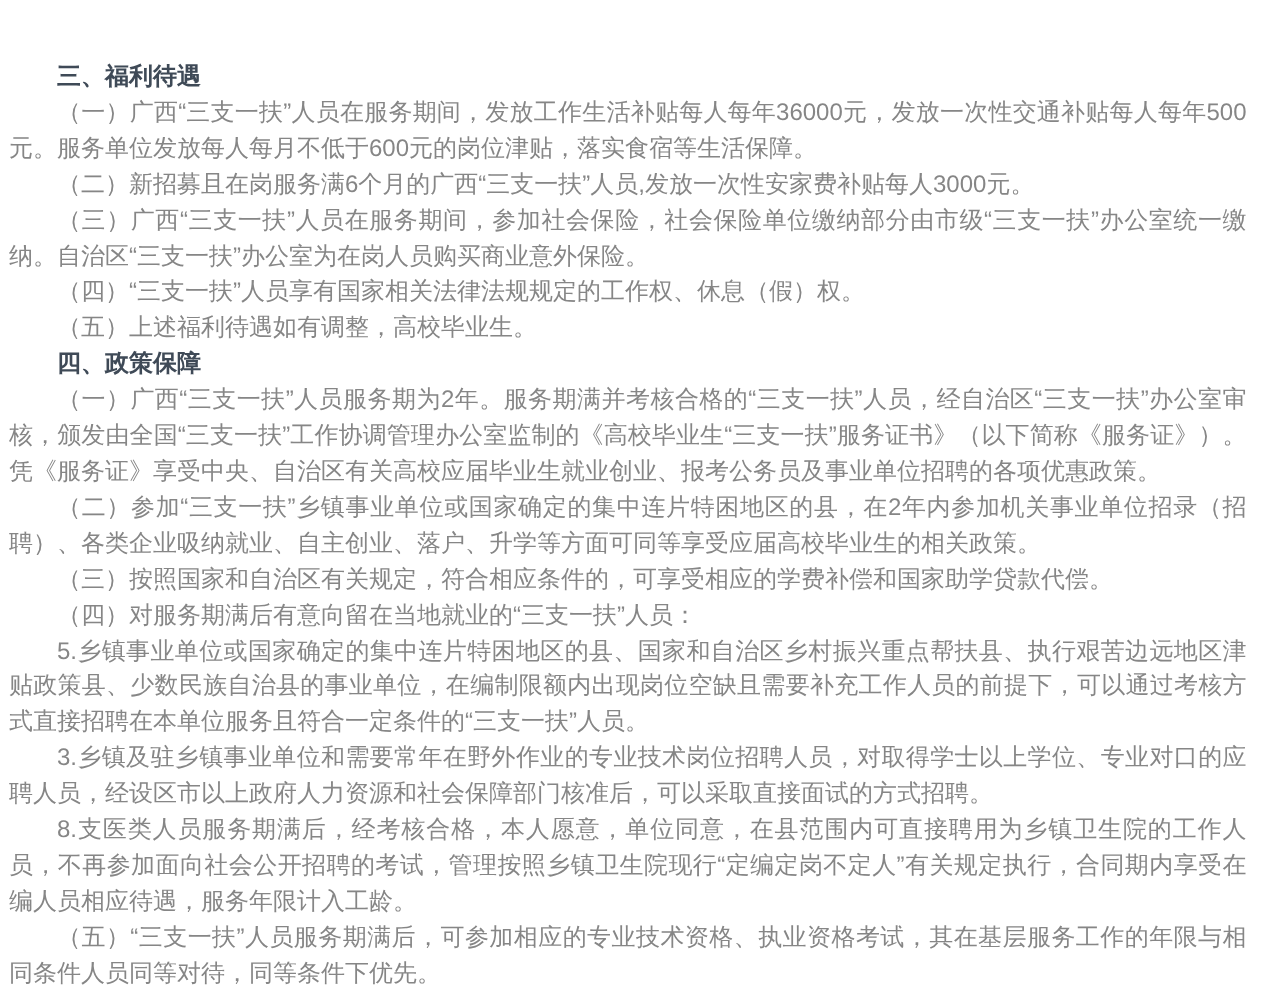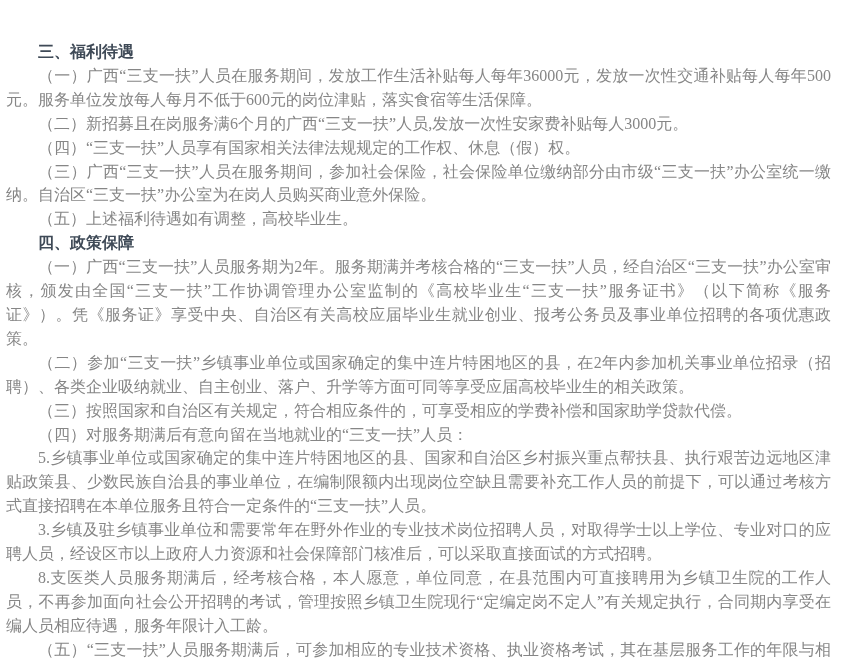--- a/index.html
+++ b/index.html
@@ -26,34 +26,33 @@
     margin: 0;
     font-size: 16px;
     font-weight: 700;
     color: #3f4a57;
     text-indent: 2em;
     text-align: left;
   }
   .para {
     margin: 0;
     text-indent: 2em;
-    font-family: Liberation Serif, serif;
   }
 </style>
 </head>
 <body>
 
 <div class="page">
 
   <section>
     <h3 class="sec-heading">三、福利待遇</h3>
     <p class="para">（一）广西“三支一扶”人员在服务期间，发放工作生活补贴每人每年36000元，发放一次性交通补贴每人每年500元。服务单位发放每人每月不低于600元的岗位津贴，落实食宿等生活保障。</p>
     <p class="para">（二）新招募且在岗服务满6个月的广西“三支一扶”人员,发放一次性安家费补贴每人3000元。</p>
+    <p class="para">（三）广西“三支一扶”人员在服务期间，参加社会保险，社会保险单位缴纳部分由市级“三支一扶”办公室统一缴纳。自治区“三支一扶”办公室为在岗人员购买商业意外保险。</p>
     <p class="para">（四）“三支一扶”人员享有国家相关法律法规规定的工作权、休息（假）权。</p>
-    <p class="para">（三）广西“三支一扶”人员在服务期间，参加社会保险，社会保险单位缴纳部分由市级“三支一扶”办公室统一缴纳。自治区“三支一扶”办公室为在岗人员购买商业意外保险。</p>
     <p class="para">（五）上述福利待遇如有调整，高校毕业生。</p>
   </section>
 
   <section>
     <h3 class="sec-heading">四、政策保障</h3>
     <p class="para">（一）广西“三支一扶”人员服务期为2年。服务期满并考核合格的“三支一扶”人员，经自治区“三支一扶”办公室审核，颁发由全国“三支一扶”工作协调管理办公室监制的《高校毕业生“三支一扶”服务证书》（以下简称《服务证》）。凭《服务证》享受中央、自治区有关高校应届毕业生就业创业、报考公务员及事业单位招聘的各项优惠政策。</p>
     <p class="para">（二）参加“三支一扶”乡镇事业单位或国家确定的集中连片特困地区的县，在2年内参加机关事业单位招录（招聘）、各类企业吸纳就业、自主创业、落户、升学等方面可同等享受应届高校毕业生的相关政策。</p>
     <p class="para">（三）按照国家和自治区有关规定，符合相应条件的，可享受相应的学费补偿和国家助学贷款代偿。</p>
     <p class="para">（四）对服务期满后有意向留在当地就业的“三支一扶”人员：</p>
     <p class="para">5.乡镇事业单位或国家确定的集中连片特困地区的县、国家和自治区乡村振兴重点帮扶县、执行艰苦边远地区津贴政策县、少数民族自治县的事业单位，在编制限额内出现岗位空缺且需要补充工作人员的前提下，可以通过考核方式直接招聘在本单位服务且符合一定条件的“三支一扶”人员。</p>

